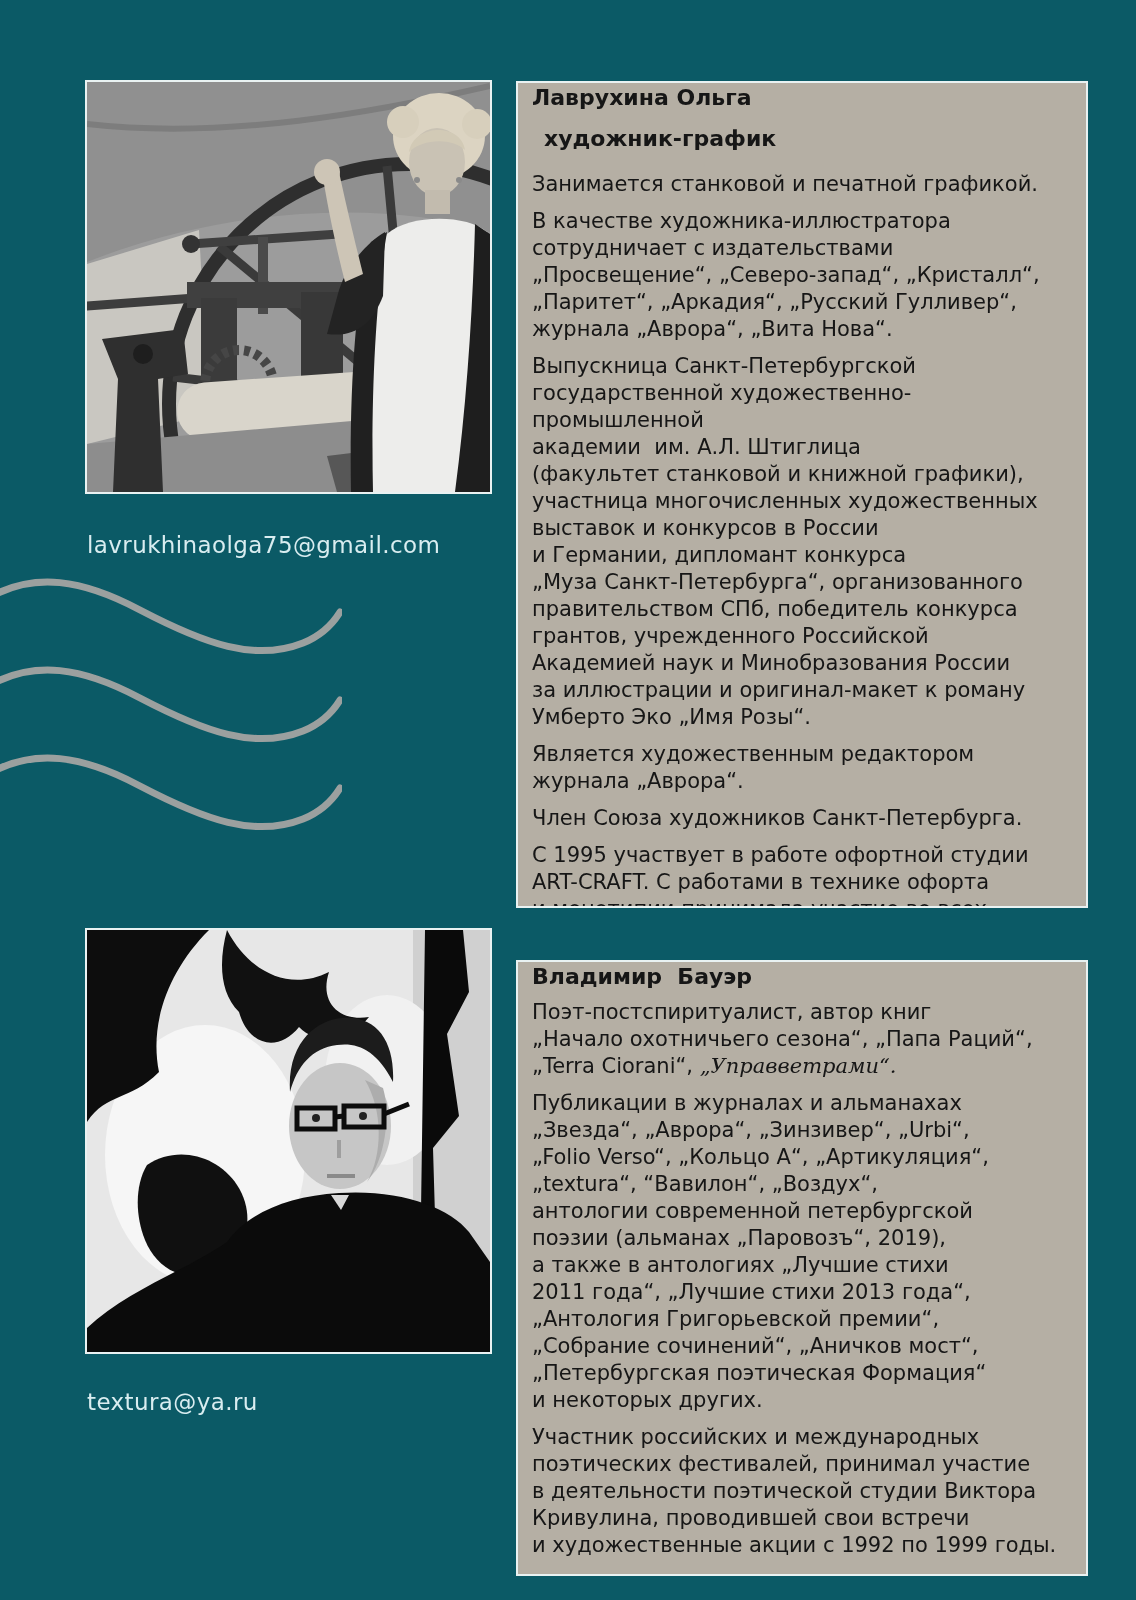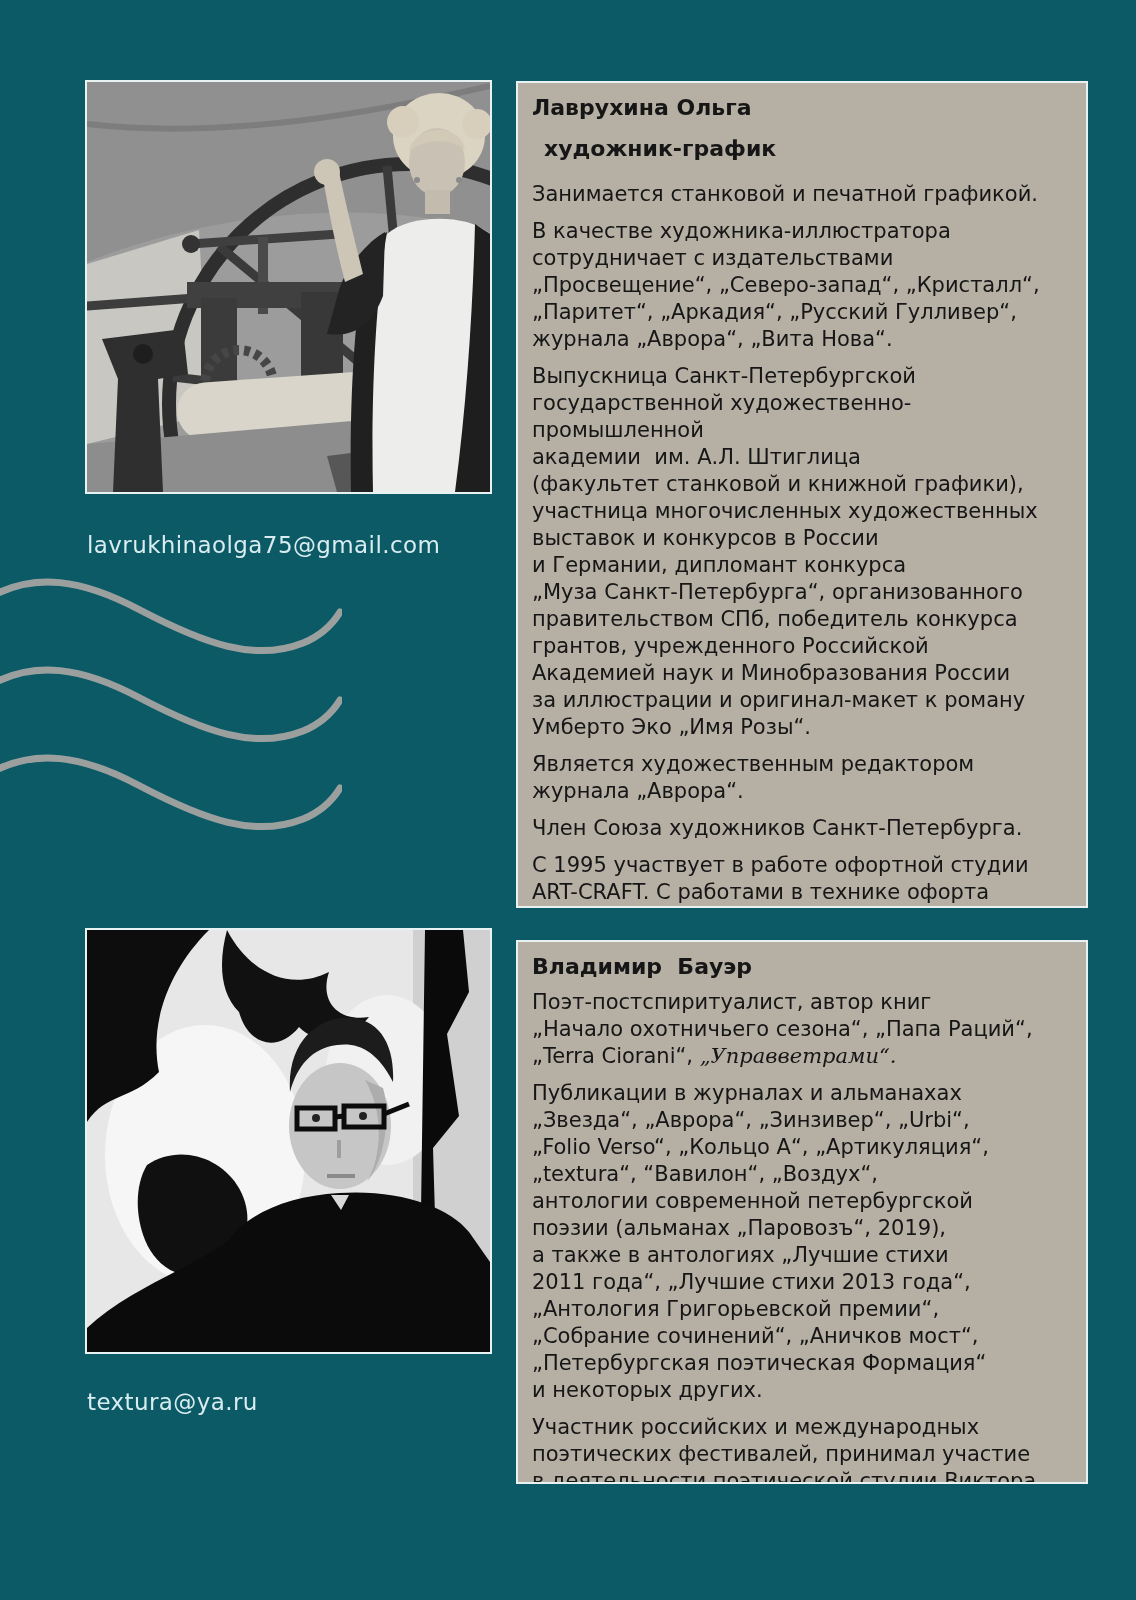--- a/index.html
+++ b/index.html
@@ -17,25 +17,25 @@
   .photo svg{display:block;width:100%;height:100%;}
   .email{
     position:absolute;color:#d9edf0;font-size:23px;letter-spacing:.4px;
   }
   #email1{left:87px;top:532px;}
   #email2{left:87px;top:1389px;}
   #waves{position:absolute;left:0;top:570px;width:342px;height:266px;}
   .card{
     position:absolute;left:516px;width:572px;box-sizing:border-box;
     background:#b5afa4;border:2px solid #e9f2f2;
-    padding:10px 8px 10px 14px;color:#161616;
+    padding:0 8px 10px 14px;color:#161616;
     font-size:21px;line-height:27px;overflow:hidden;
   }
   #card1{top:81px;height:827px;}
-  #card2{top:940px;height:544px;}
+  #card2{top:960px;height:616px;}
   .card h2{font-size:22px;line-height:29px;margin:0;font-weight:bold;white-space:pre-line;}
   .card .role{font-size:22px;line-height:29px;margin:12px;font-weight:bold;}
   .card .tagline{margin:18px 0 10px;}
   .card p{margin:8px 0 10px;white-space:pre-line;}
   .card p.last{margin-bottom:0;}
   .ital{}
   .script{font-family:"DejaVu Serif",serif;font-style:italic;}
 </style>
 </head>
 <body>

